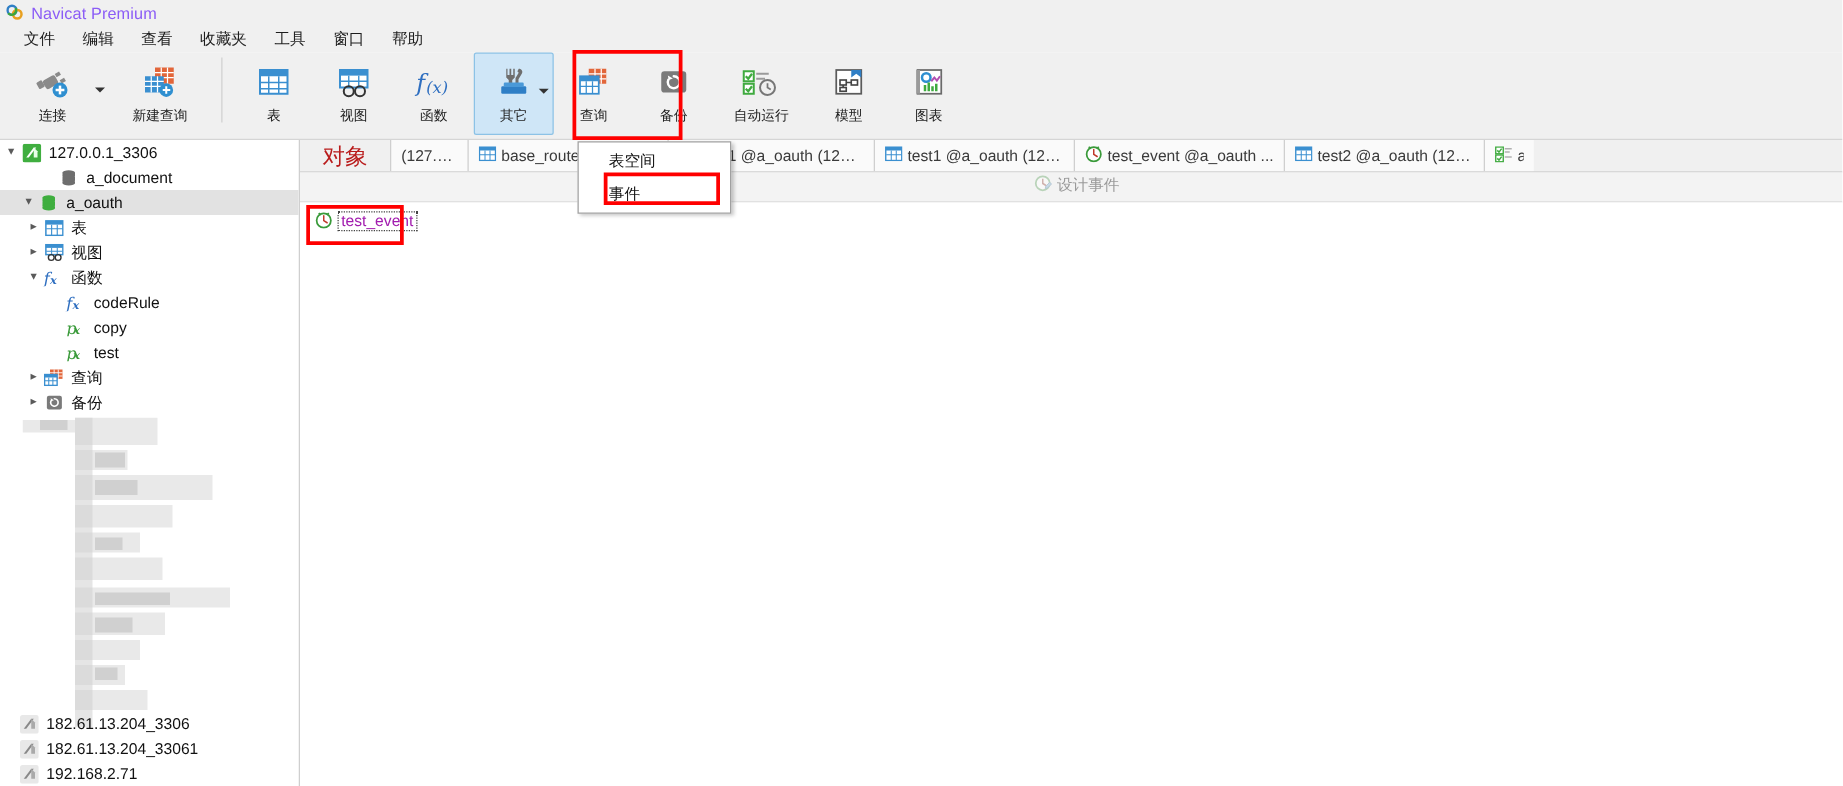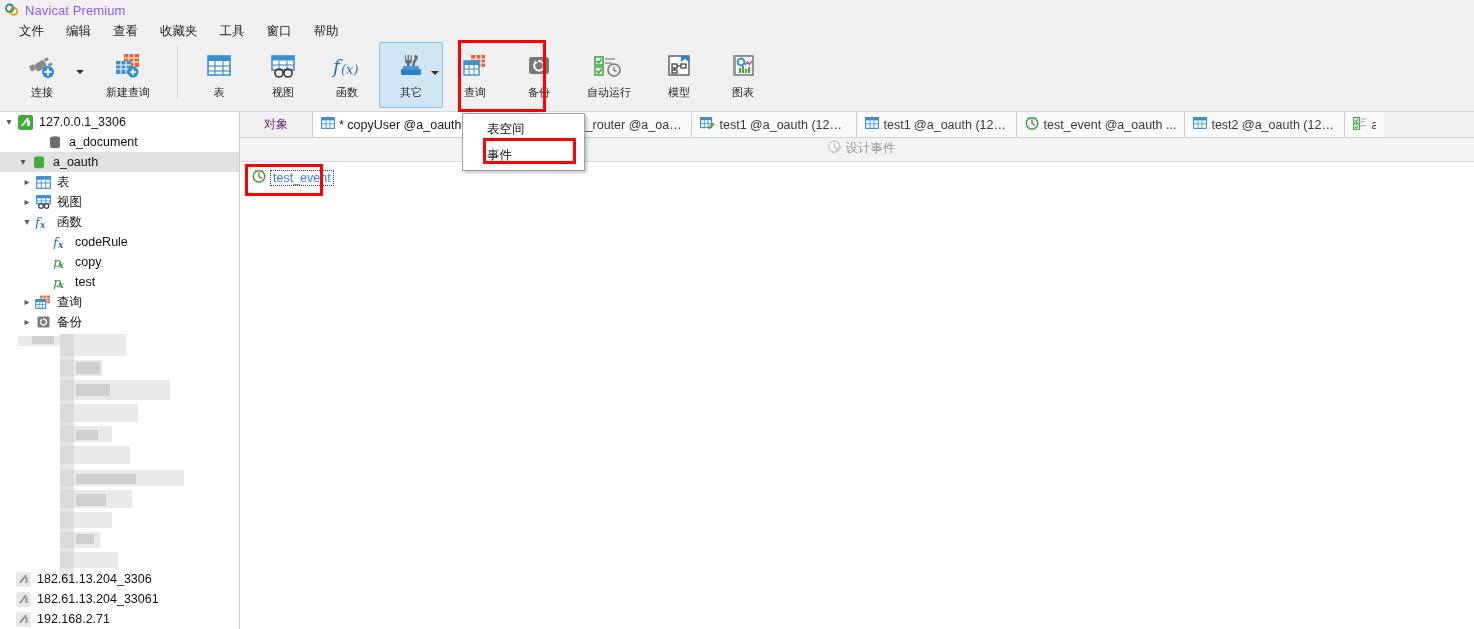--- a/index.html
+++ b/index.html
@@ -81,21 +81,21 @@
   .redacted { position: absolute; left: 18px; top: 222px; width: 170px; height: 248px; }
 
   
   .tabstrip {
     position: absolute; left: 240px; top: 112px; width: 1234px; height: 26px;
     background: #f0f0f0; border-bottom: 1px solid #cfcfcf;
     display: flex; align-items: stretch; overflow: hidden;
   }
   .objects-tab {
     width: 72px; display:flex; align-items:center; justify-content:center;
-    font-size: 12px; color:#701a75; background:#f0f0f0; cursor: default;
+    font-size: 18px; color:#b91c1c; background:#f0f0f0; cursor: default;
   }
   .tab {
     display: flex; align-items: center; gap: 4px;
     padding: 0 8px; max-width: 150px; background: #fafafa;
     border-left: 1px solid #cfcfcf; font-size: 12.5px; color: #3a3a3a;
     white-space: nowrap; overflow: hidden; cursor: default;
   }
   .tab.active { background: #ffffff; color: #1a1a1a; }
   .tab .t-label { overflow: hidden; text-overflow: ellipsis; }
 
@@ -112,22 +112,22 @@
   .act.enabled { color: #111; }
   .act.disabled { color: #9a9a9a; }
 
   
   .content {
     position: absolute; left: 240px; top: 162px; width: 1234px; height: 467px;
     background: #ffffff;
   }
   .list-item {
     position: absolute; left: 10px; top: 6px;
-    display: flex; align-items: center; gap: 4px;
-    font-size: 12.5px; color: #3b82f6; padding: 1px 2px;
+    display: flex; align-items: flex-start; gap: 4px;
+    font-size: 12.5px; color: #a21caf; padding: 1px 2px;
   }
   .list-item .sel-text {
     border: 1px dotted #444; padding: 0 2px; background: #ffffff;
   }
 
   
   .dropdown {
     position: absolute; left: 462px; top: 113px; width: 123px; height: 58px;
     background: #ffffff; border: 1px solid #a0a0a0;
     box-shadow: 2px 2px 3px rgba(0,0,0,.22);
@@ -586,34 +586,20 @@
       </span>
       <span class="tree-label">192.168.2.71</span>
     </div>
   </div>
 
   <div class="tabstrip">
     <div class="objects-tab">
       <span>对象</span>
     </div>
 
-    <div class="tab active" style="max-width:185px">
-      <span>
-        <svg width="14" height="12" viewBox="0 0 14 12">
-            <rect x="0.6" y="0.6" width="12.8" height="10.8" fill="#fff" stroke="#3a8fd0" stroke-width="1.1"></rect>
-        <rect x="0.6" y="0.6" width="12.8" height="2.8" fill="#3a8fd0"></rect>
-        <g stroke="#3a8fd0" stroke-width=".8">
-              <line x1="1" y1="6.8" x2="13" y2="6.8"></line>
-              <line x1="5" y1="3.4" x2="5" y2="11"></line>
-              <line x1="9" y1="3.4" x2="9" y2="11"></line>
-            </g>
-          </svg>
-      </span>
-      <span class="t-label">* copyUser @a_oauth</span>
-    </div>
 
     <div class="tab" style="max-width:62px">
       <span class="t-label">(127.0....</span>
     </div>
 
     <div class="tab" style="max-width:160px">
       <span>
         <svg width="14" height="12" viewBox="0 0 14 12">
             <rect x="0.6" y="0.6" width="12.8" height="10.8" fill="#fff" stroke="#3a8fd0" stroke-width="1.1"></rect>
         <rect x="0.6" y="0.6" width="12.8" height="2.8" fill="#3a8fd0"></rect>

